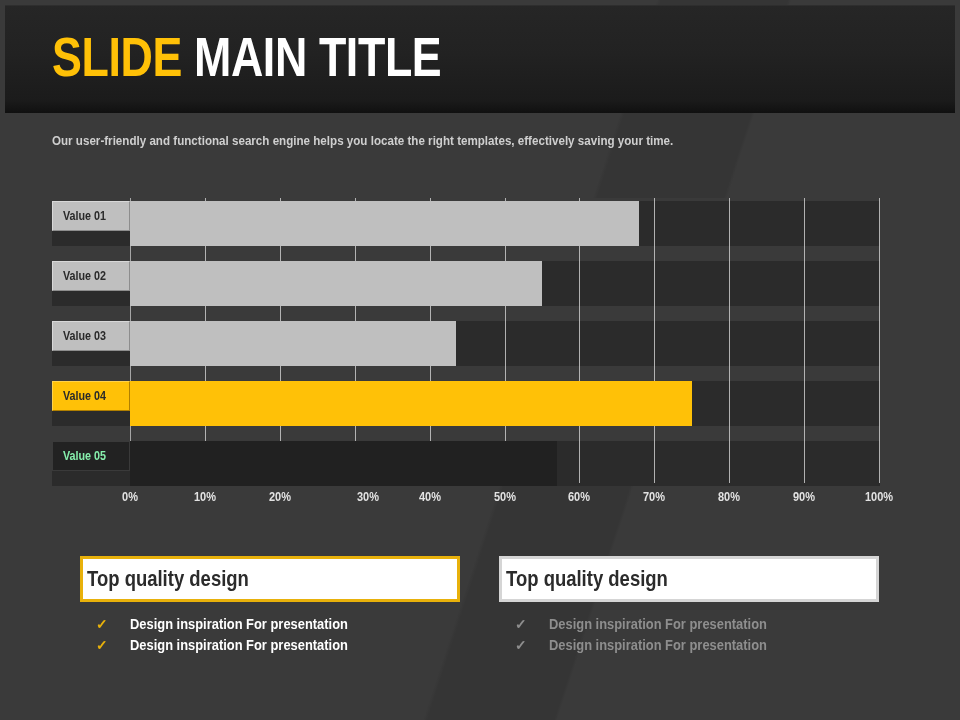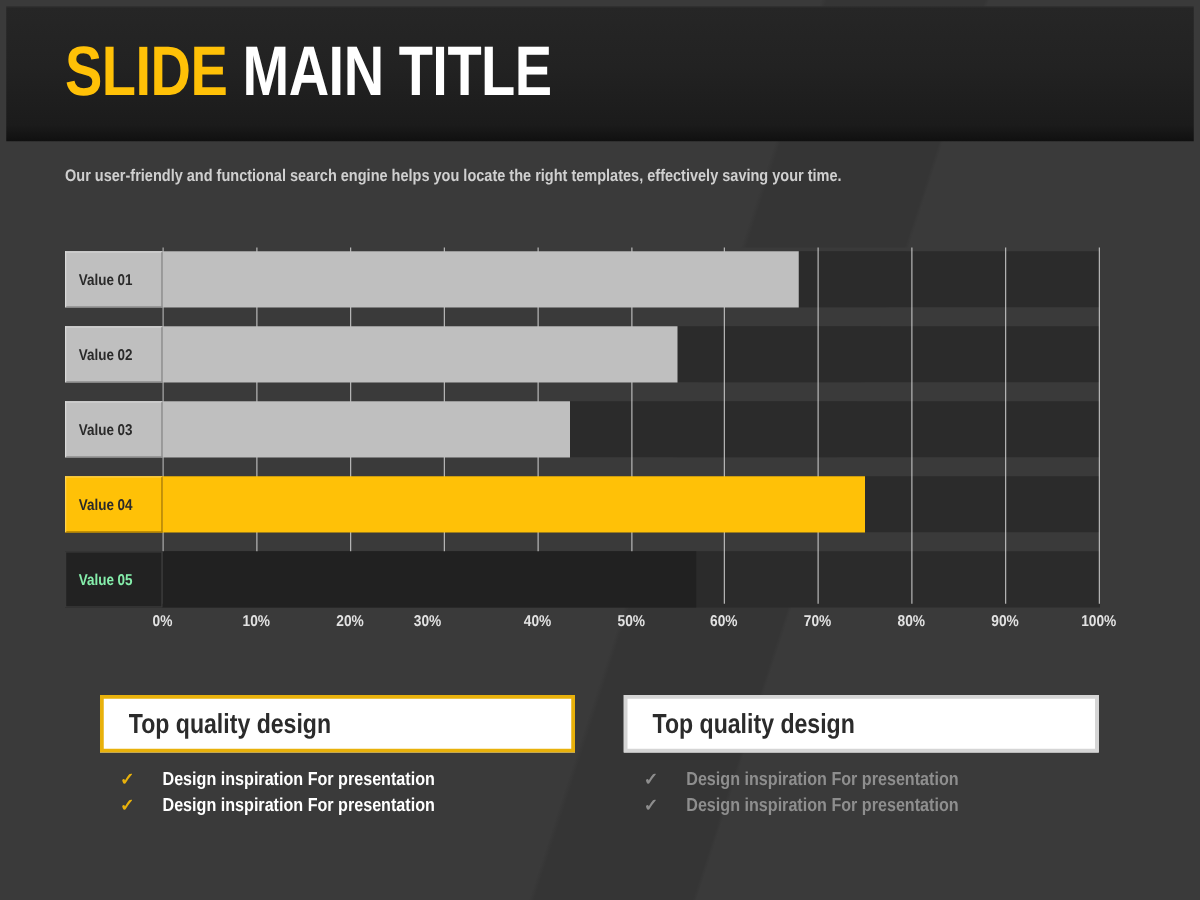--- a/index.html
+++ b/index.html
@@ -111,21 +111,21 @@
   .bar-row {
     position: absolute;
     left: 0;
     height: 45px;
   }
   .bar-label {
     position: absolute;
     left: 0;
     top: 0;
     width: 78px;
-    height: 45px;
+    height: 30px;
     box-sizing: border-box;
     display: flex;
     align-items: center;
     padding-left: 10px;
     font-size: 12.5px;
     font-weight: bold;
     transform-origin: left center;
     z-index: 3;
   }
   .bar-label span {
@@ -174,21 +174,21 @@
   
   .card {
     position: absolute;
     top: 556px;
     width: 380px;
     height: 46px;
     box-sizing: border-box;
     background: #ffffff;
     display: flex;
     align-items: center;
-    padding-left: 20px;
+    padding-left: 4px;
   }
   .card.left  { left: 80px;  border: 3px solid #E8B10B; }
   .card.right { left: 499px; border: 3px solid #d5d5d5; }
   .card-title {
     font-size: 22px;
     font-weight: bold;
     color: #2b2b2b;
     transform: scaleX(0.84);
     transform-origin: left center;
     white-space: nowrap;
@@ -295,21 +295,21 @@
             <span>Value 05</span>
           </div>
         </div>
       </div>
   </div>
 
   <div class="axis">
       <div class="tick" style="left: 0px;"><span>0%</span></div>
       <div class="tick" style="left: 74.9px;"><span>10%</span></div>
       <div class="tick" style="left: 149.8px;"><span>20%</span></div>
-      <div class="tick" style="left: 212px;"><span>30%</span></div>
+      <div class="tick" style="left: 238px;"><span>30%</span></div>
       <div class="tick" style="left: 299.6px; text-decoration: underline;"><span>40%</span></div>
       <div class="tick" style="left: 374.5px;"><span>50%</span></div>
       <div class="tick" style="left: 449.4px;"><span>60%</span></div>
       <div class="tick" style="left: 524.3px;"><span>70%</span></div>
       <div class="tick" style="left: 599.2px;"><span>80%</span></div>
       <div class="tick" style="left: 674.1px;"><span>90%</span></div>
       <div class="tick" style="left: 749px;"><span>100%</span></div>
     </div>
 
   <div class="card left">

